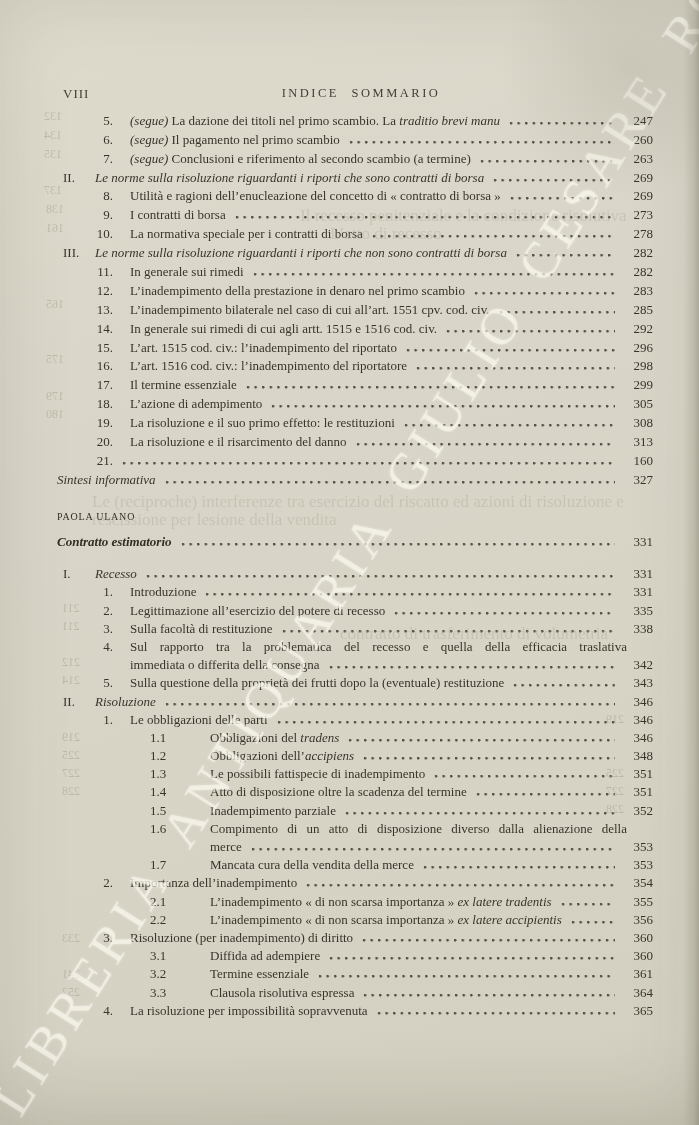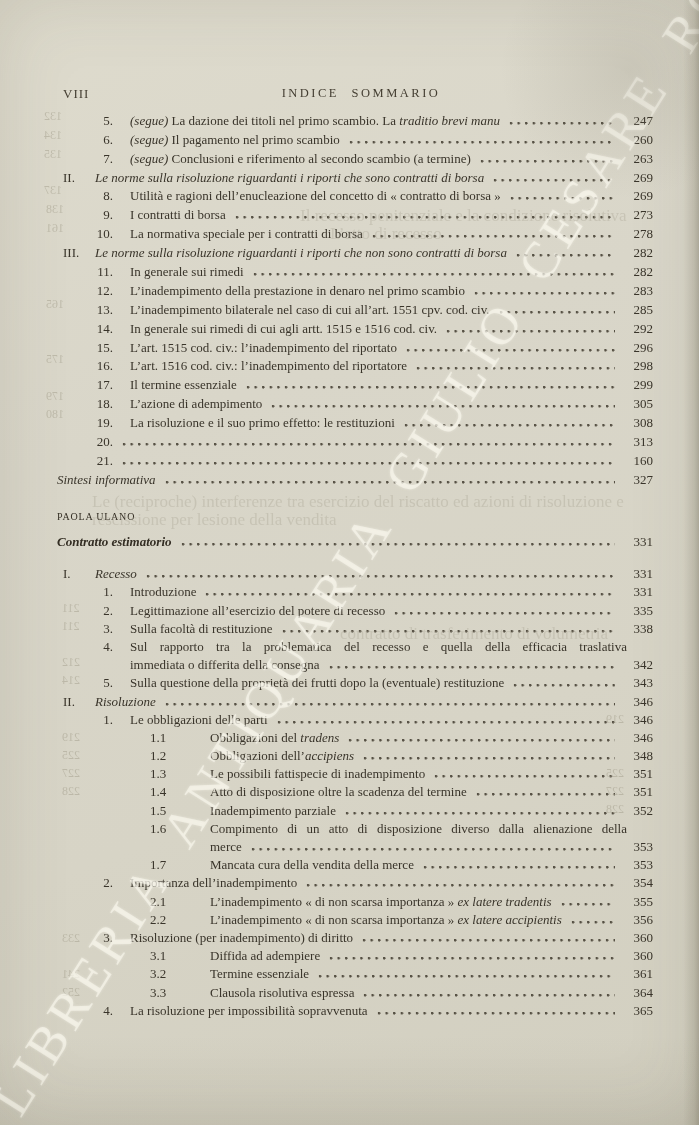--- a/index.html
+++ b/index.html
@@ -162,20 +162,21 @@
         <span class="pg">305</span>
       </div>
       <div class="row item">
         <span class="cnum">19.</span>
         <span class="t"><span>La risoluzione e il suo primo effetto: le restituzioni</span></span>
         <span class="leader"></span>
         <span class="pg">308</span>
       </div>
       <div class="row item">
         <span class="cnum">20.</span>
+        <span class="t"><span>La risoluzione e il risarcimento del danno</span></span>
         <span class="leader"></span>
         <span class="pg">313</span>
       </div>
       <div class="row item">
         <span class="cnum">21.</span>
         <span class="leader"></span>
         <span class="pg">160</span>
       </div>
       <div class="row plain">
         <span class="t"><span class="i">Sintesi informativa</span></span>

